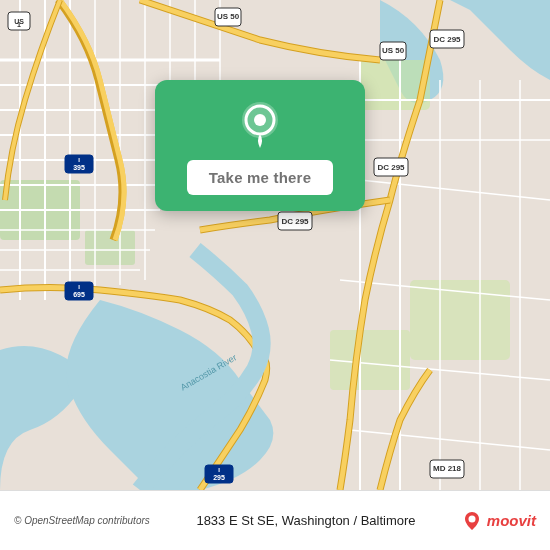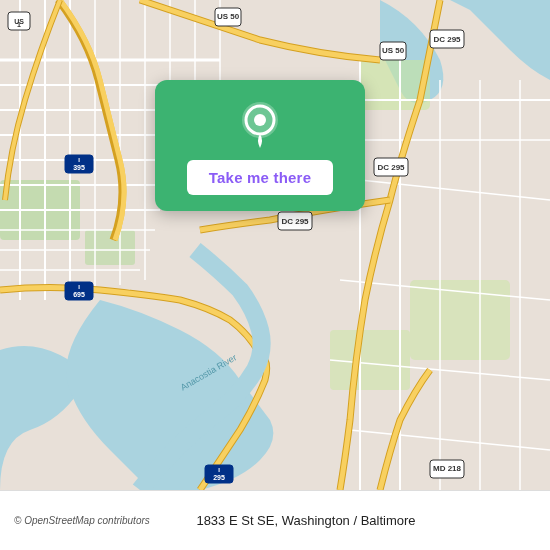--- a/index.html
+++ b/index.html
@@ -45,21 +45,21 @@
     }
 
     #location-pin-icon {
       width: 52px;
       height: 52px;
       margin-bottom: 10px;
     }
 
     #take-me-there-btn {
       background: white;
-      color: #8b5cf6;
+      color: #737373;
       border: none;
       border-radius: 6px;
       padding: 9px 22px;
       font-size: 15px;
       font-weight: bold;
       cursor: pointer;
       white-space: nowrap;
       letter-spacing: 0.2px;
     }
 
@@ -246,13 +246,21 @@
     </svg>
     <button id="take-me-there-btn">Take me there</button>
   </div>
 </div>
 
 <div id="bottom-bar">
   <span id="attribution-text">© OpenStreetMap contributors</span>
 
   <span id="address-text">1833 E St SE, Washington / Baltimore</span>
 
+  <div id="moovit-logo">
+
+    <svg id="moovit-pin" viewBox="0 0 22 22" xmlns="http://www.w3.org/2000/svg">
+      <path d="M11 2 C7 2 4 5 4 9 C4 14 11 20 11 20 C11 20 18 14 18 9 C18 5 15 2 11 2Z" fill="#e84040"></path>
+      <circle cx="11" cy="9" r="3.5" fill="white"></circle>
+    </svg>
+    <span id="moovit-text">moovit</span>
+  </div>
 </div>
 
 </body></html>

